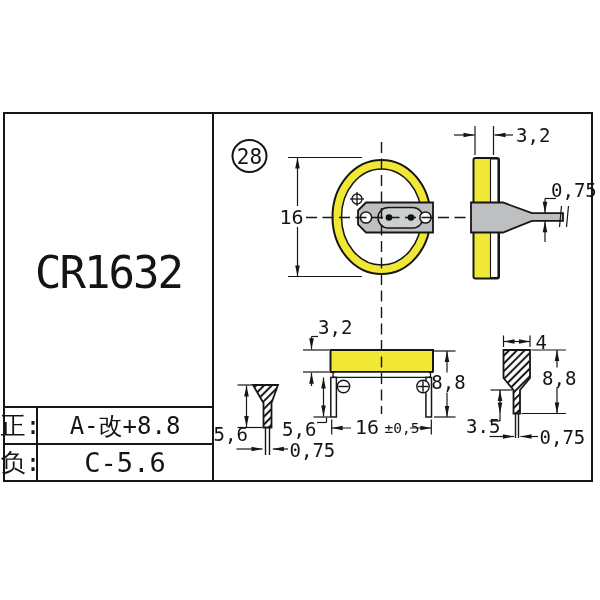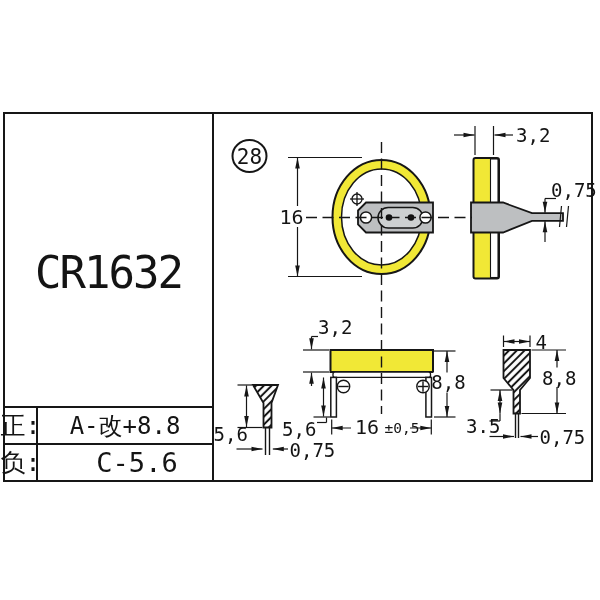--- a/index.html
+++ b/index.html
@@ -9,21 +9,21 @@
   #outer-box{left:3px;top:112px;width:590px;height:370px;border:2px solid #161616;}
   #panel-divider{left:212px;top:112px;width:2px;height:370px;background:#161616;}
   #model-name{left:5px;top:247px;width:207px;text-align:center;
               font-size:44px;font-weight:normal;letter-spacing:-2px;}
   .hline{background:#161616;height:2px;}
   .vline{background:#161616;width:2px;}
   .cell{display:flex;align-items:center;justify-content:center;}
   #row1-label{left:5px;top:408px;width:31px;height:35px;font-size:25px;}
   #row1-value{left:38px;top:408px;width:174px;height:35px;font-size:24px;}
   #row2-label{left:5px;top:445px;width:31px;height:35px;font-size:25px;}
-  #row2-value{left:38px;top:445px;width:174px;height:35px;font-size:27px;margin-left:12px;}
+  #row2-value{left:38px;top:445px;width:174px;height:35px;font-size:27px;}
   svg text{font-family:"DejaVu Sans Mono","Liberation Mono",monospace;fill:#141414;}
   svg line,svg polyline{stroke:#161616;}
 </style>
 </head>
 <body>
 
 <div id="stage">
 
   <div class="abs" id="outer-box"></div>
   <div class="abs" id="panel-divider"></div>

